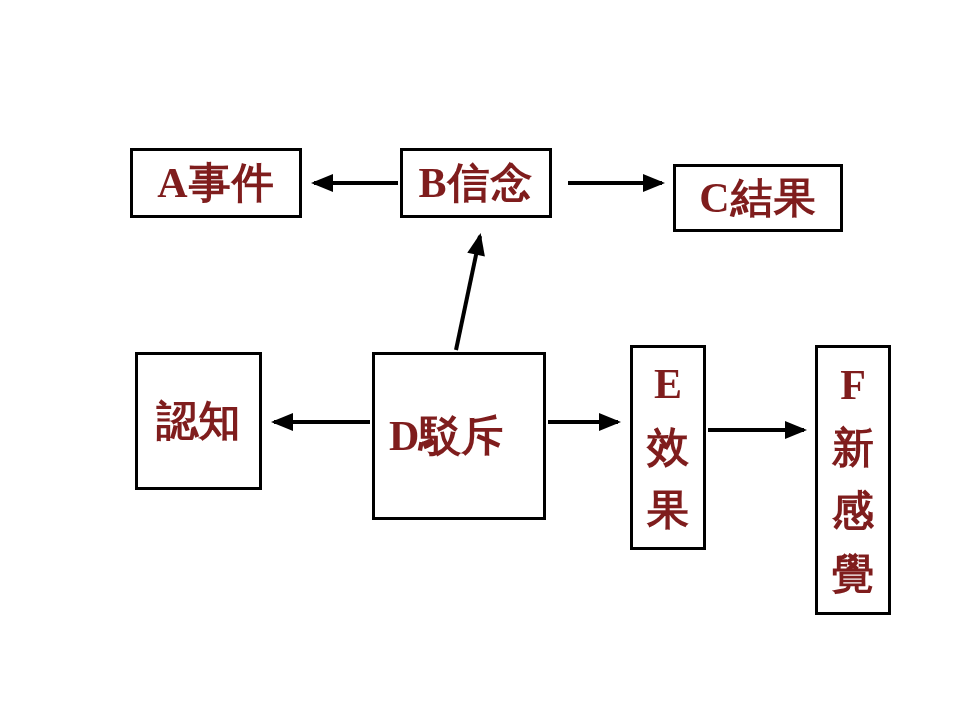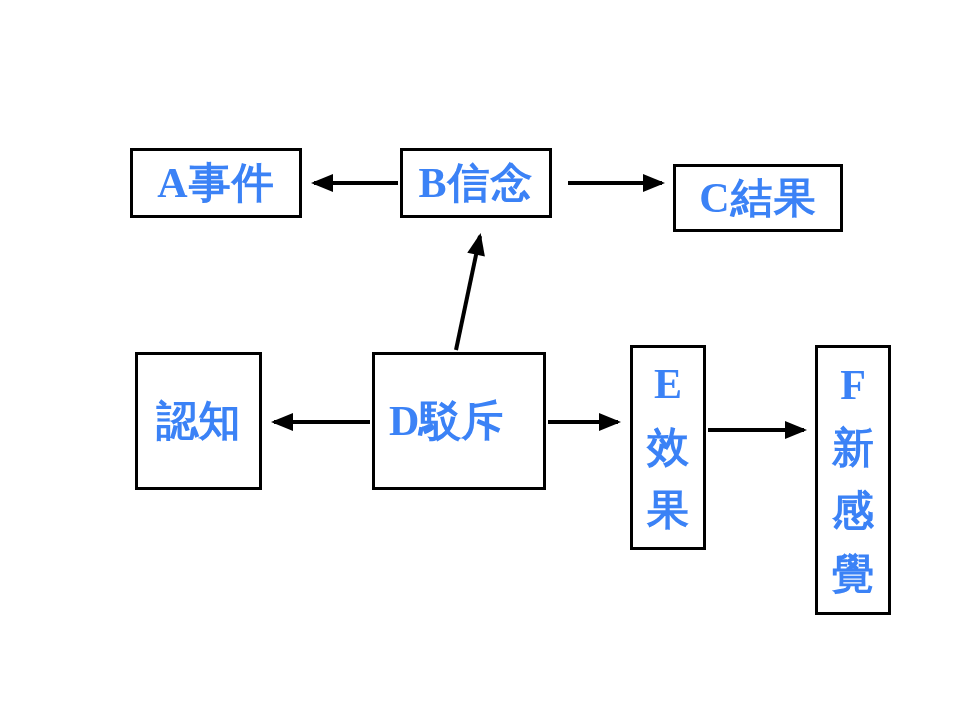--- a/index.html
+++ b/index.html
@@ -15,21 +15,21 @@
     overflow: hidden;
     font-family: "Liberation Serif", "DejaVu Serif", serif;
     color: #000000;
   }
   .node {
     position: absolute;
     border: 3px solid #000000;
     background: #ffffff;
     box-sizing: border-box;
     font-weight: bold;
-    color: #3b82f6;
+    color: #7f1d1d;
   }
   
   .node.hbox {
     display: flex;
     align-items: center;
     justify-content: center;
     font-size: 42px;
     letter-spacing: 1px;
   }
   #node-a { left: 130px; top: 148px; width: 172px; height: 70px; }
@@ -38,21 +38,21 @@
 
   
   .node.twoline {
     font-size: 42px;
     line-height: 62px;
     display: flex;
     flex-direction: column;
     justify-content: center;
   }
   #node-cog { left: 135px; top: 352px; width: 127px; height: 138px; text-align: center; }
-  #node-d   { left: 372px; top: 352px; width: 174px; height: 138px; text-align: left; padding-left: 14px; }
+  #node-d   { left: 372px; top: 352px; width: 174px; height: 168px; text-align: left; padding-left: 14px; }
 
   
   .node.vbox {
     font-size: 42px;
     line-height: 63px;
     text-align: center;
     display: flex;
     flex-direction: column;
     justify-content: center;
   }

